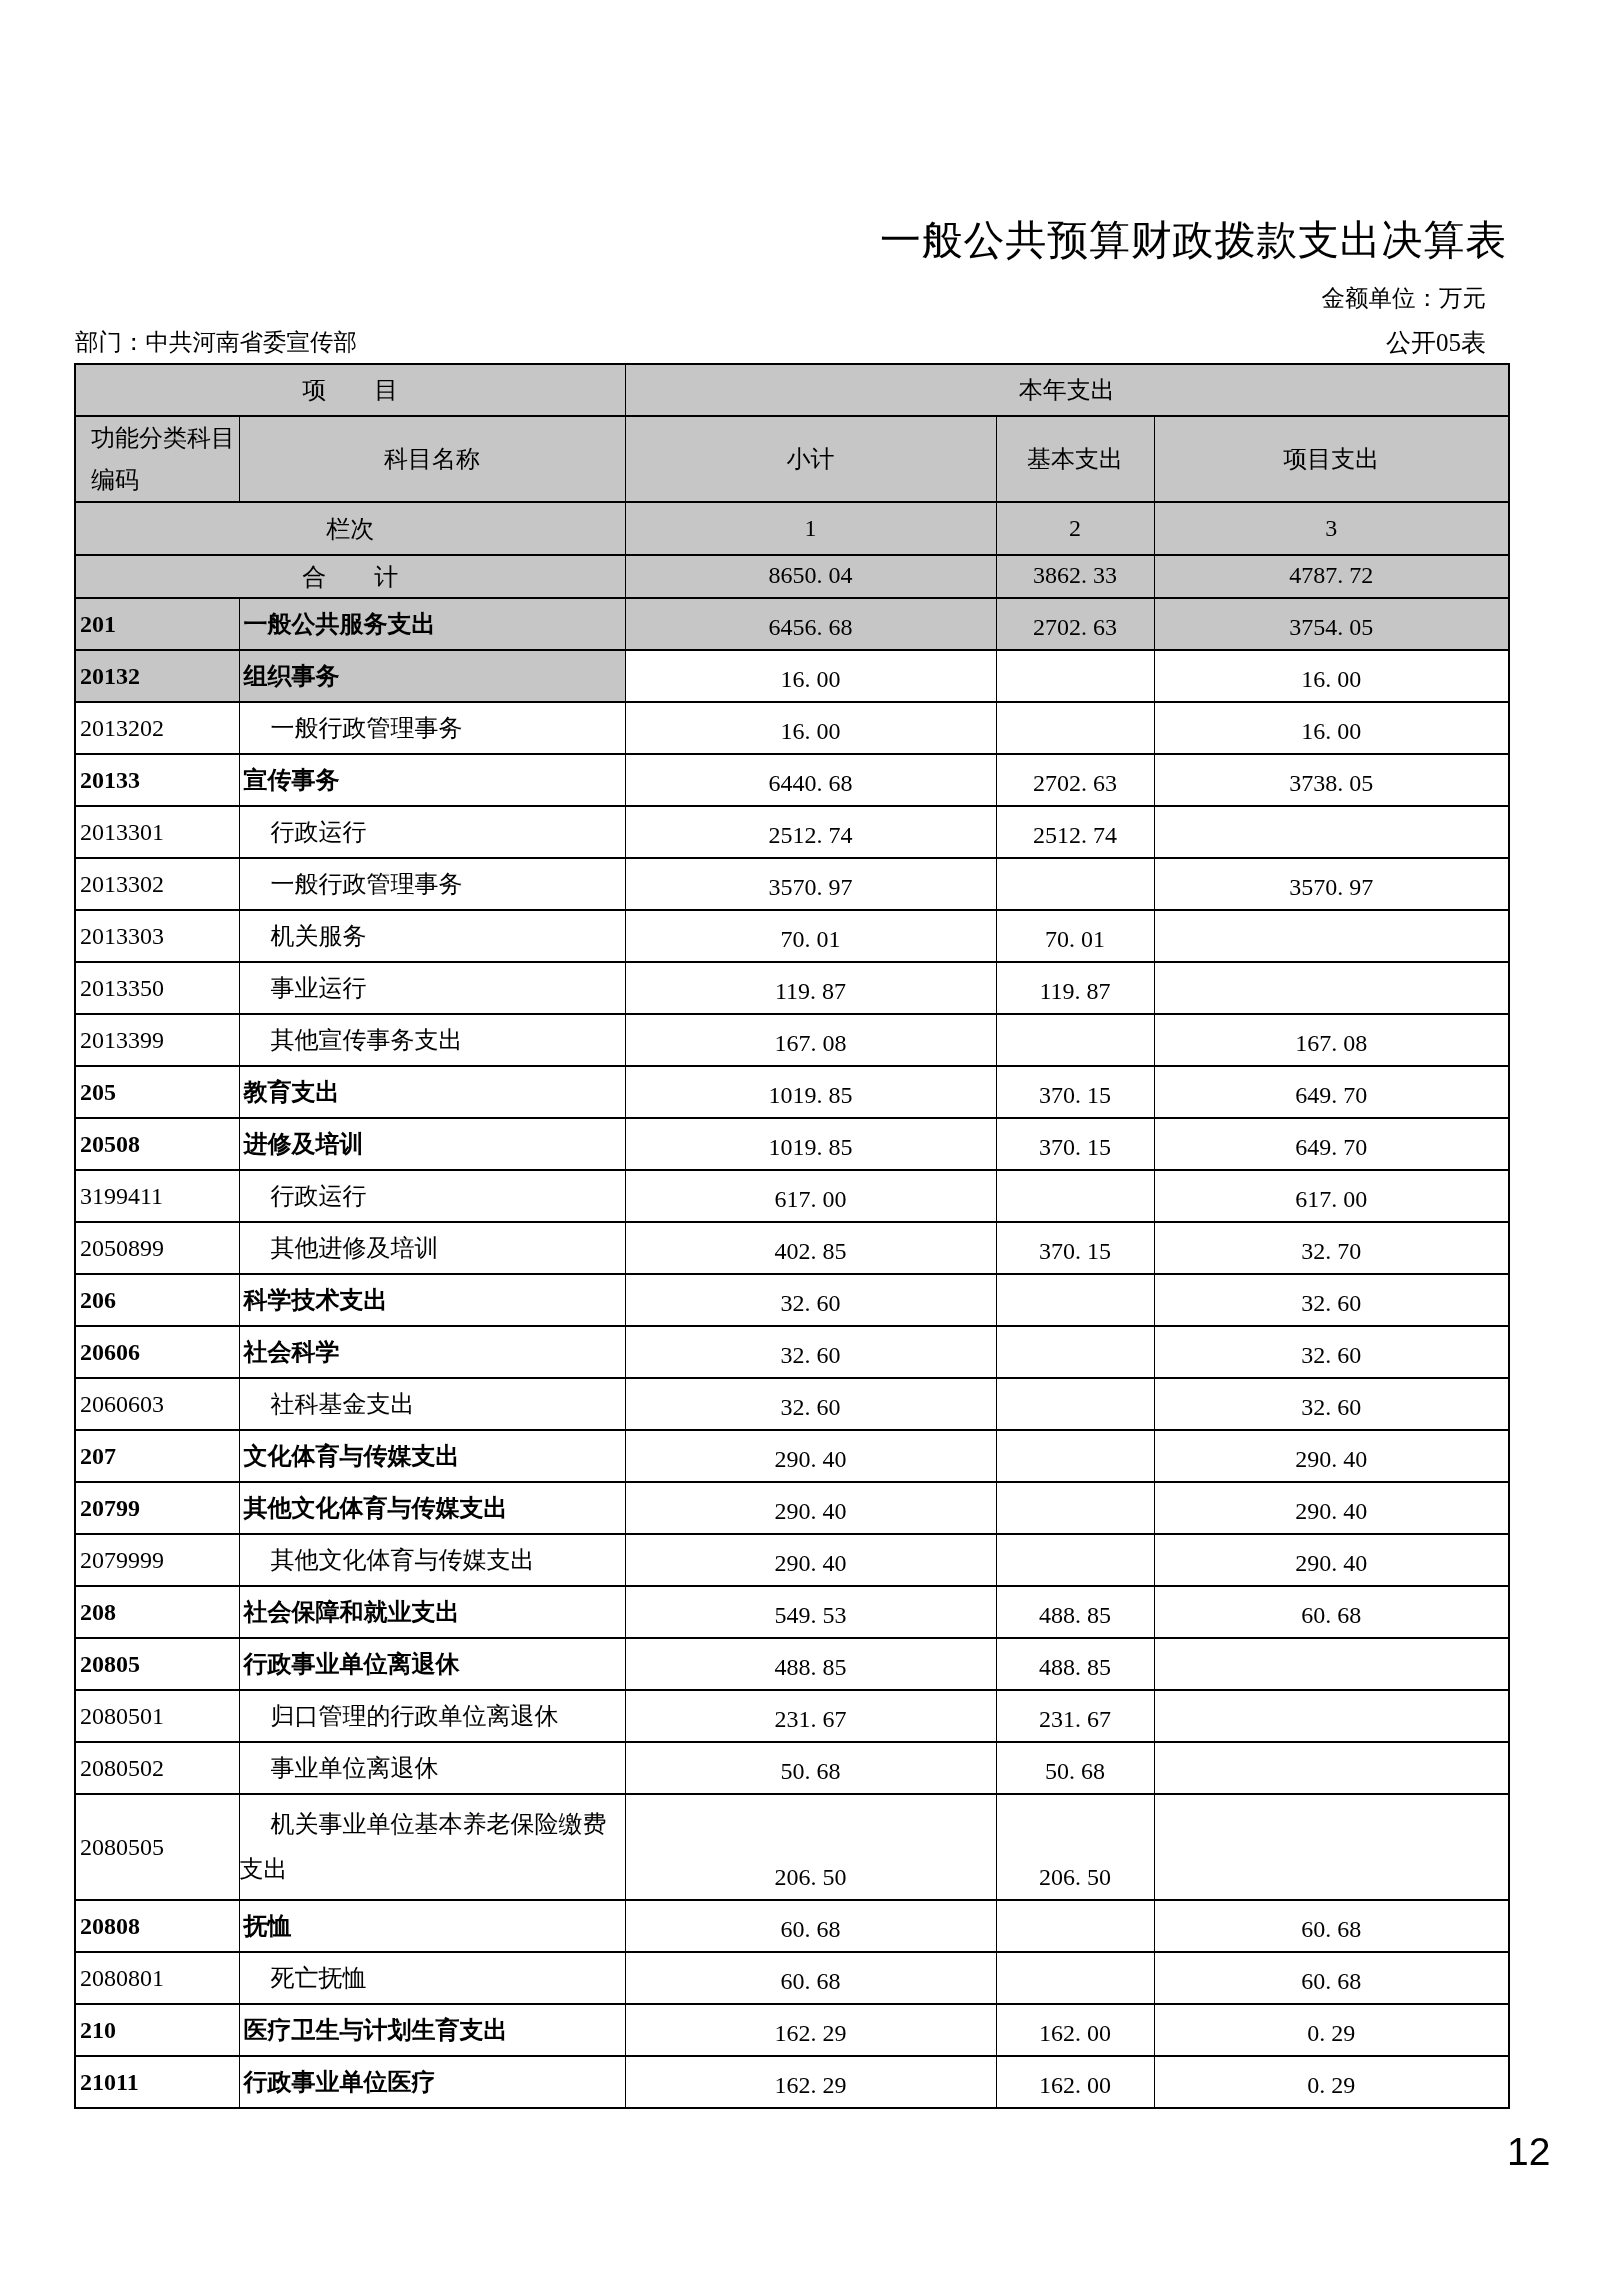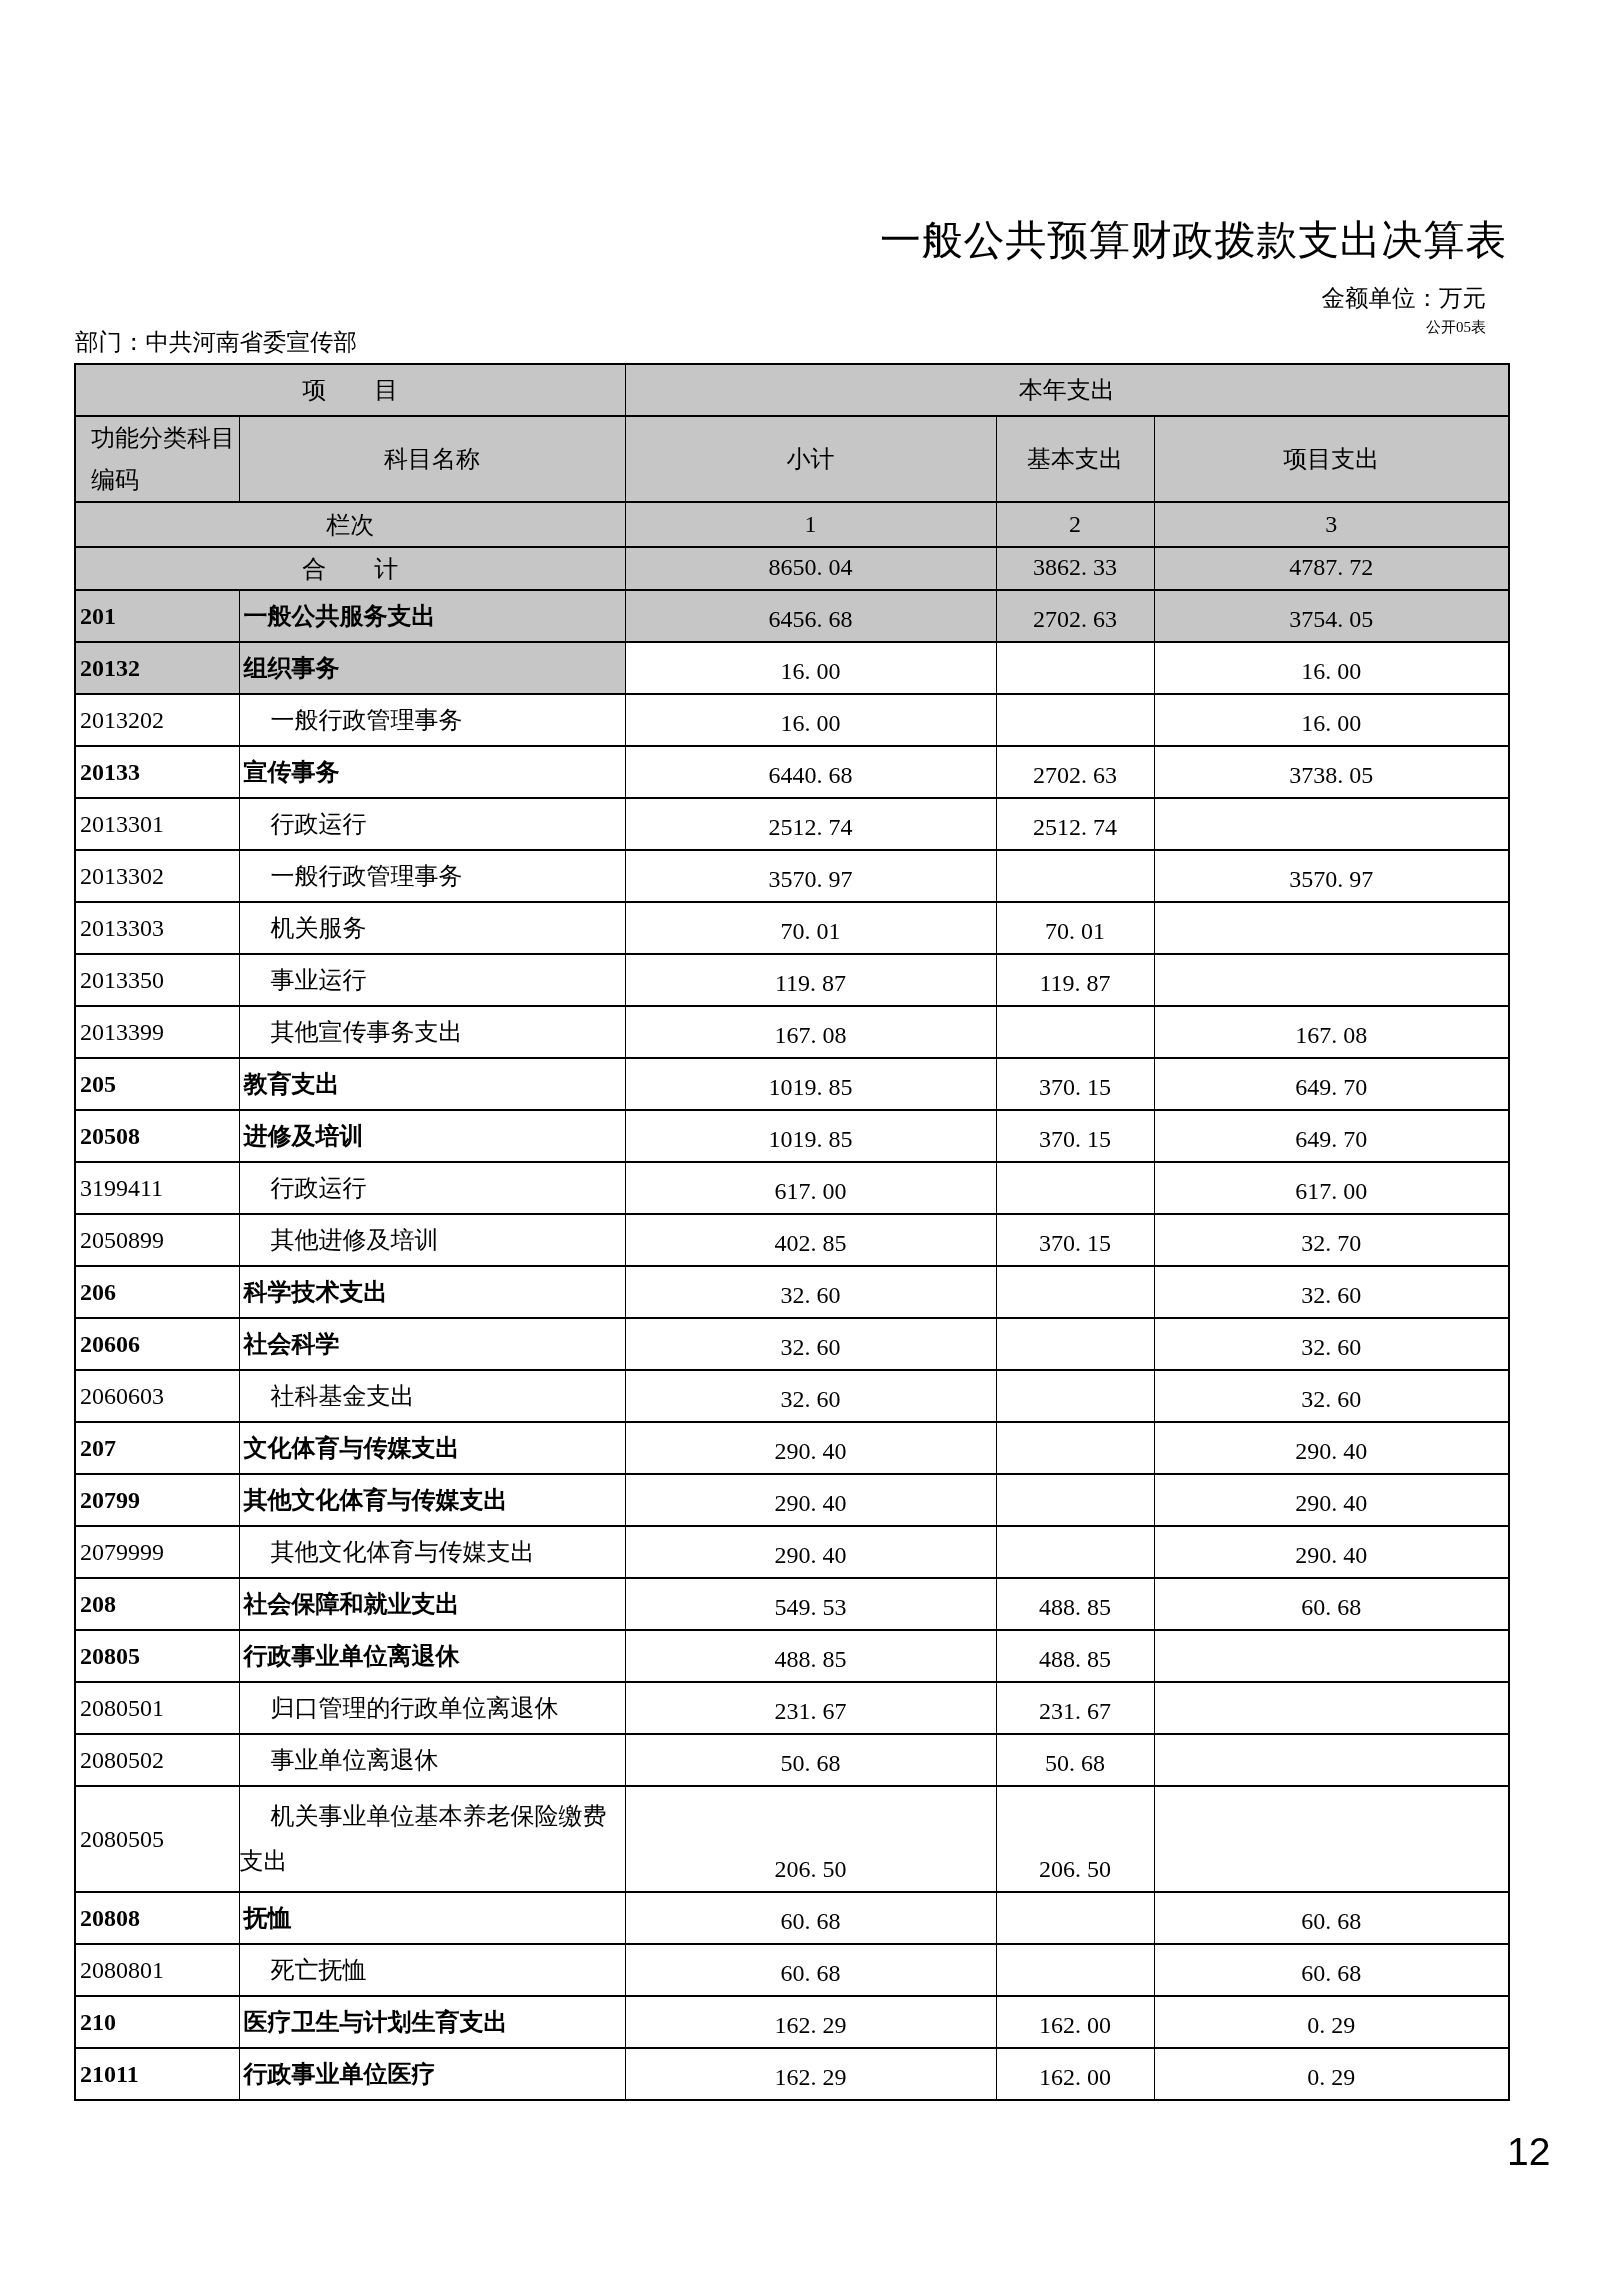--- a/index.html
+++ b/index.html
@@ -13,37 +13,37 @@
     text-align:right;font-size:41px;letter-spacing:0.8px;white-space:nowrap;
   }
   .unit-note{
     position:absolute;left:74px;top:282px;width:1412px;
     text-align:right;font-size:23.5px;
   }
   .dept-line{
     position:absolute;left:75px;top:326px;font-size:23.5px;
   }
   .table-code{
-    position:absolute;left:74px;top:318px;width:1412px;
-    text-align:right;font-size:15px;font-family:Liberation Serif, serif;
+    position:absolute;left:74px;top:326px;width:1412px;
+    text-align:right;font-size:25px;font-family:Liberation Serif, serif;
   }
   table.budget{
     position:absolute;left:74px;top:363px;width:1433px;
     border-collapse:collapse;table-layout:fixed;
     font-size:24px;border:2.4px solid #000;
   }
   th,td{
     border-left:1.6px solid #000;border-right:1.6px solid #000;
     border-top:2.4px solid #000;border-bottom:2.4px solid #000;
     padding:0;overflow:hidden;
   }
   th{font-weight:normal;background:#c6c6c6;text-align:center;vertical-align:middle;}
   tr.h1{height:52px;}
   tr.h2{height:81px;}
-  tr.h3{height:45px;}
+  tr.h3{height:53px;}
   tr.total-row{height:43px;}
   tr.data{height:52px;}
   tr.tall{height:106px;}
   th.code-head{text-align:left;padding-left:15px;line-height:42px;}
   td.code{text-align:left;vertical-align:middle;padding-left:4px;}
   td.name{text-align:left;vertical-align:middle;padding-left:4px;line-height:45px;}
   td.num{text-align:center;vertical-align:bottom;padding-bottom:8px;}
   td.label{text-align:center;vertical-align:middle;}
   tr.em td.code, tr.em td.name{font-weight:bold;}
   tr.indent td.name{padding-left:0;text-indent:31px;}

